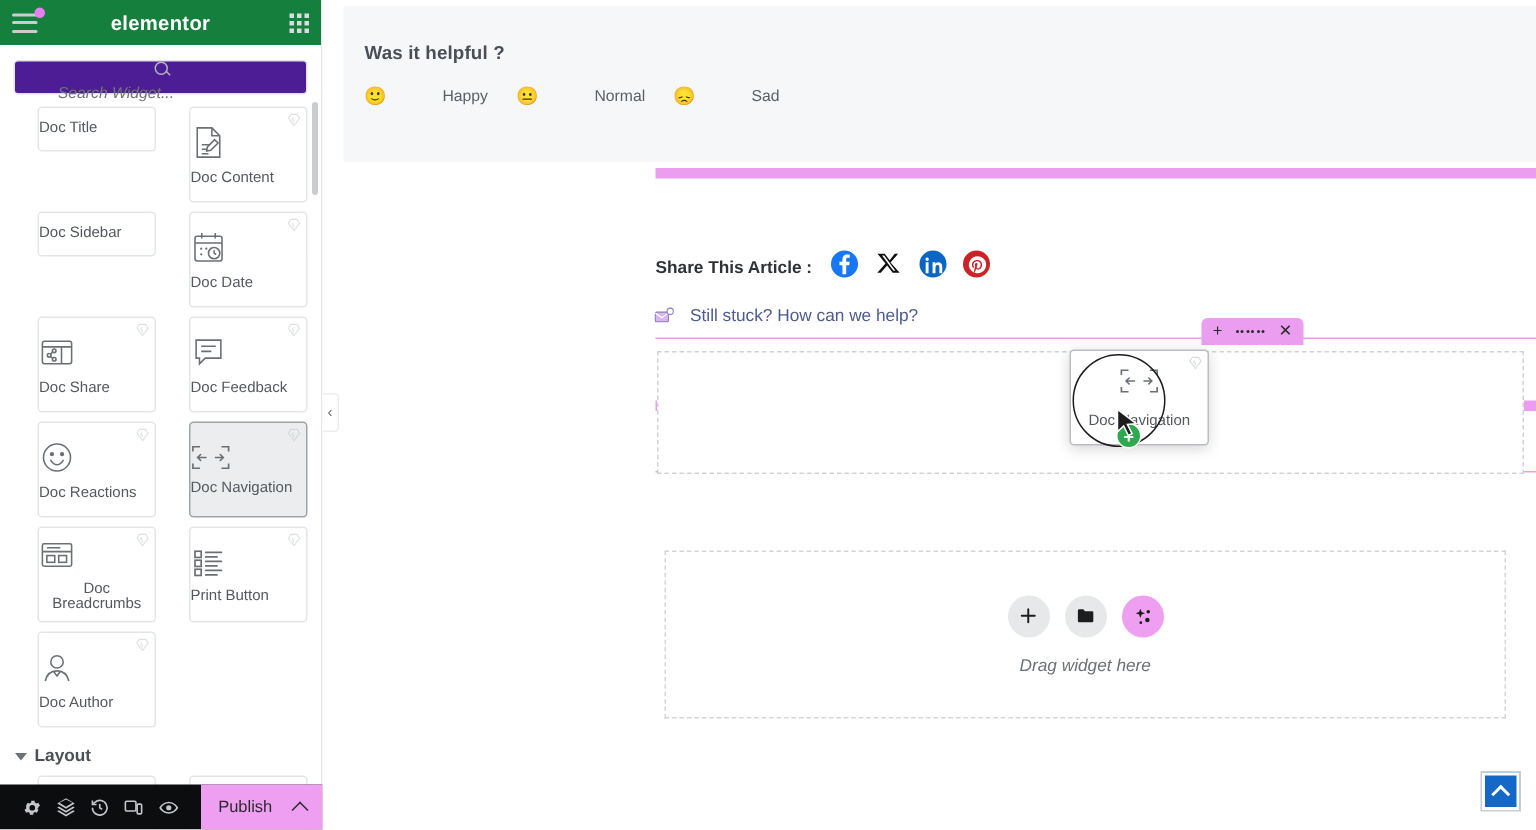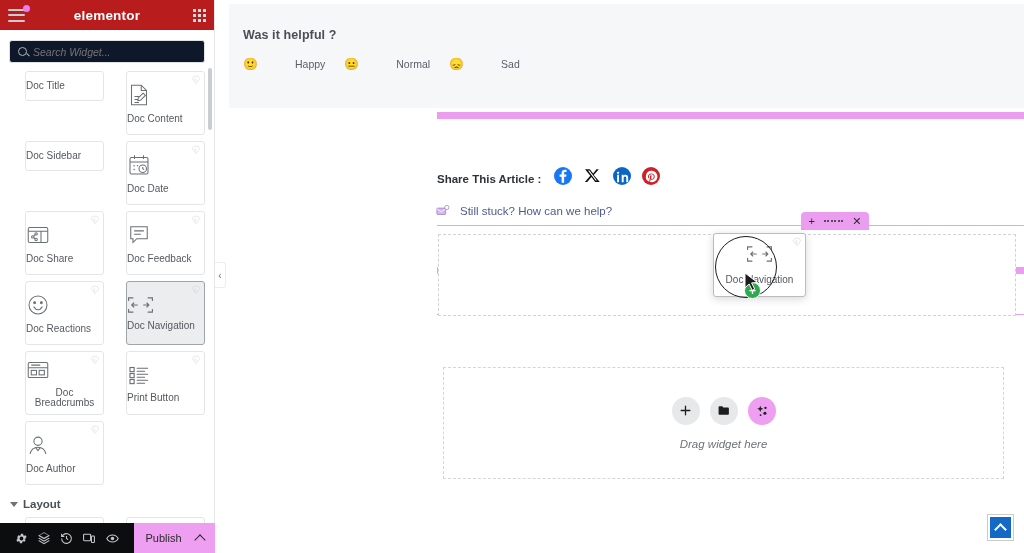--- a/index.html
+++ b/index.html
@@ -15,38 +15,38 @@
   
   #panel {
     width: 215px; height: 553px;
     background: #ffffff;
     position: relative;
     display: flex; flex-direction: column;
     border-right: 1px solid #e6e9ec;
   }
 
   #panel-header {
-    height: 30px; background: #b91c1c;
+    height: 30px; background: #15803d;
     display: flex; align-items: center; justify-content: space-between;
     padding: 0 8px; flex: none; position: relative;
   }
   .hamburger { width: 17px; height: 13px; display:flex; flex-direction:column; justify-content:space-between; position:relative; cursor:pointer; }
   .hamburger i { display:block; height:2px; background:#c9cdd1; border-radius:1px; }
   .notif-dot { position:absolute; width:7px; height:7px; border-radius:50%; background:#e87ef0; top:-4px; right:-5px; }
   #brand { color:#fff; font-size:13.5px; font-weight:700; letter-spacing:.2px; position:absolute; left:50%; transform:translateX(-50%); }
   .apps-grid { display:grid; grid-template-columns:repeat(3,3px); grid-template-rows:repeat(3,3px); gap:2px; cursor:pointer;}
   .apps-grid span { background:#d8dcdf; width:3px; height:3px; }
 
   #panel-body { flex:1; overflow:hidden; position:relative; padding:0 9px; background:#fff; }
   #panel-scrollbar { position:absolute; right:2px; top:38px; width:4px; height:62px; border-radius:2px; background:#c9ccd0; }
 
   .search-wrap { margin:10px 0 8px; position:relative; }
   .search-box {
     width:100%; height:23px; border:1px solid #e0e3e6; border-radius:3px;
-    background:#0f172a; display:flex; align-items:center; padding:0 8px; gap:6px;
+    background:#4c1d95; display:flex; align-items:center; padding:0 8px; gap:6px;flex-direction:column;
   }
   .search-box .mag { width:9px; height:9px; border:1.3px solid #b0b5ba; border-radius:50%; position:relative; flex:none; }
   .search-box .mag::after { content:""; position:absolute; width:3.5px; height:1.3px; background:#b0b5ba; transform:rotate(45deg); right:-3px; bottom:0px; }
   .search-box input {
     border:none; outline:none; flex:1; font-size:10.5px; font-style:italic;
     color:#9aa0a6; font-family:"Liberation Sans",sans-serif; background:transparent;
   }
 
   .wgrid { display:grid; grid-template-columns:1fr 1fr; gap:6px; }
 

